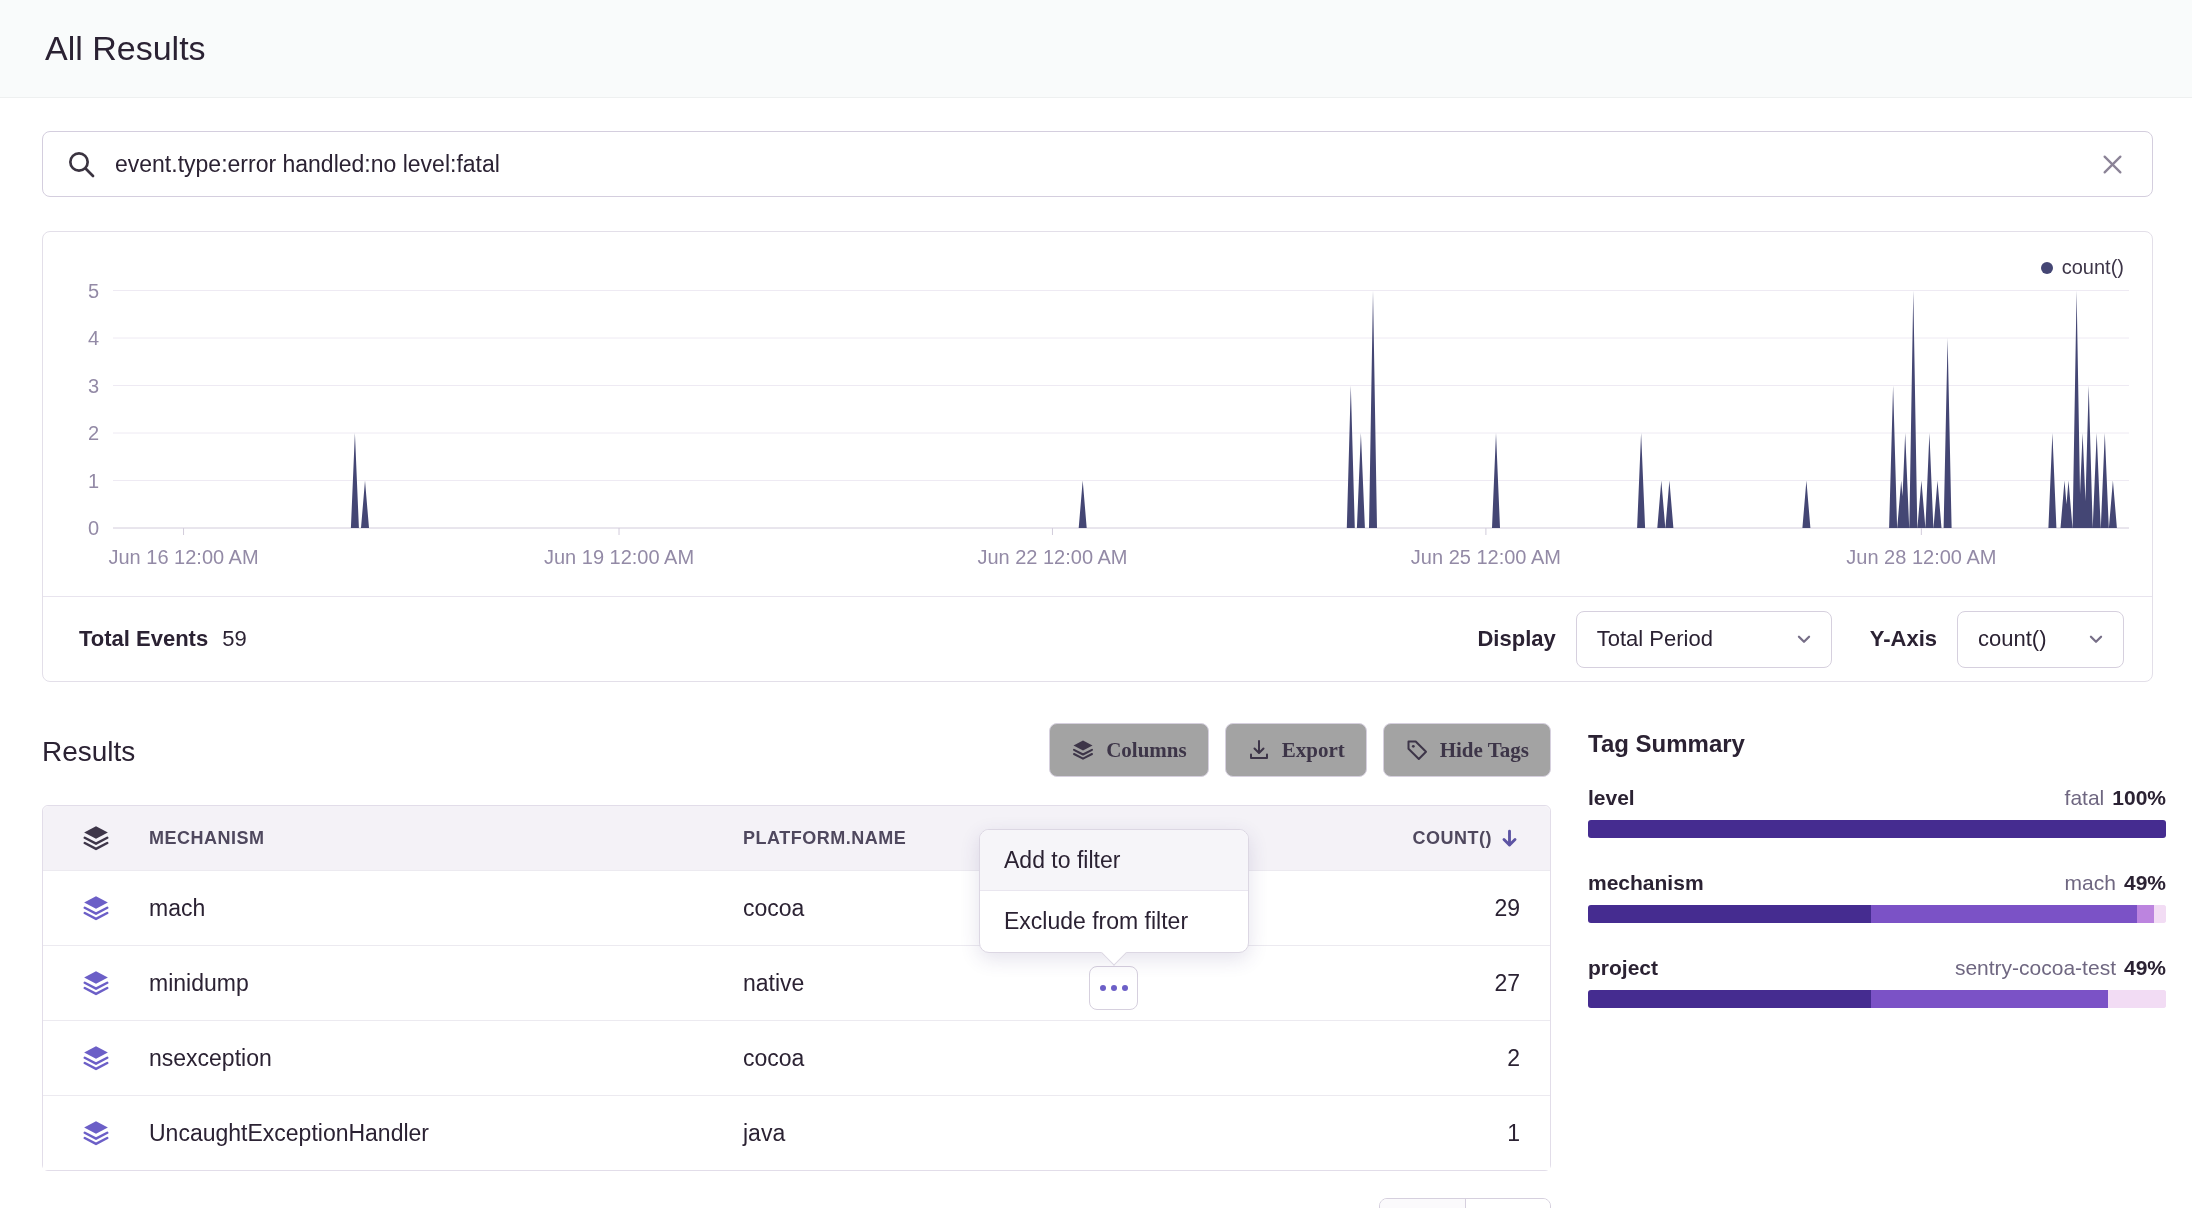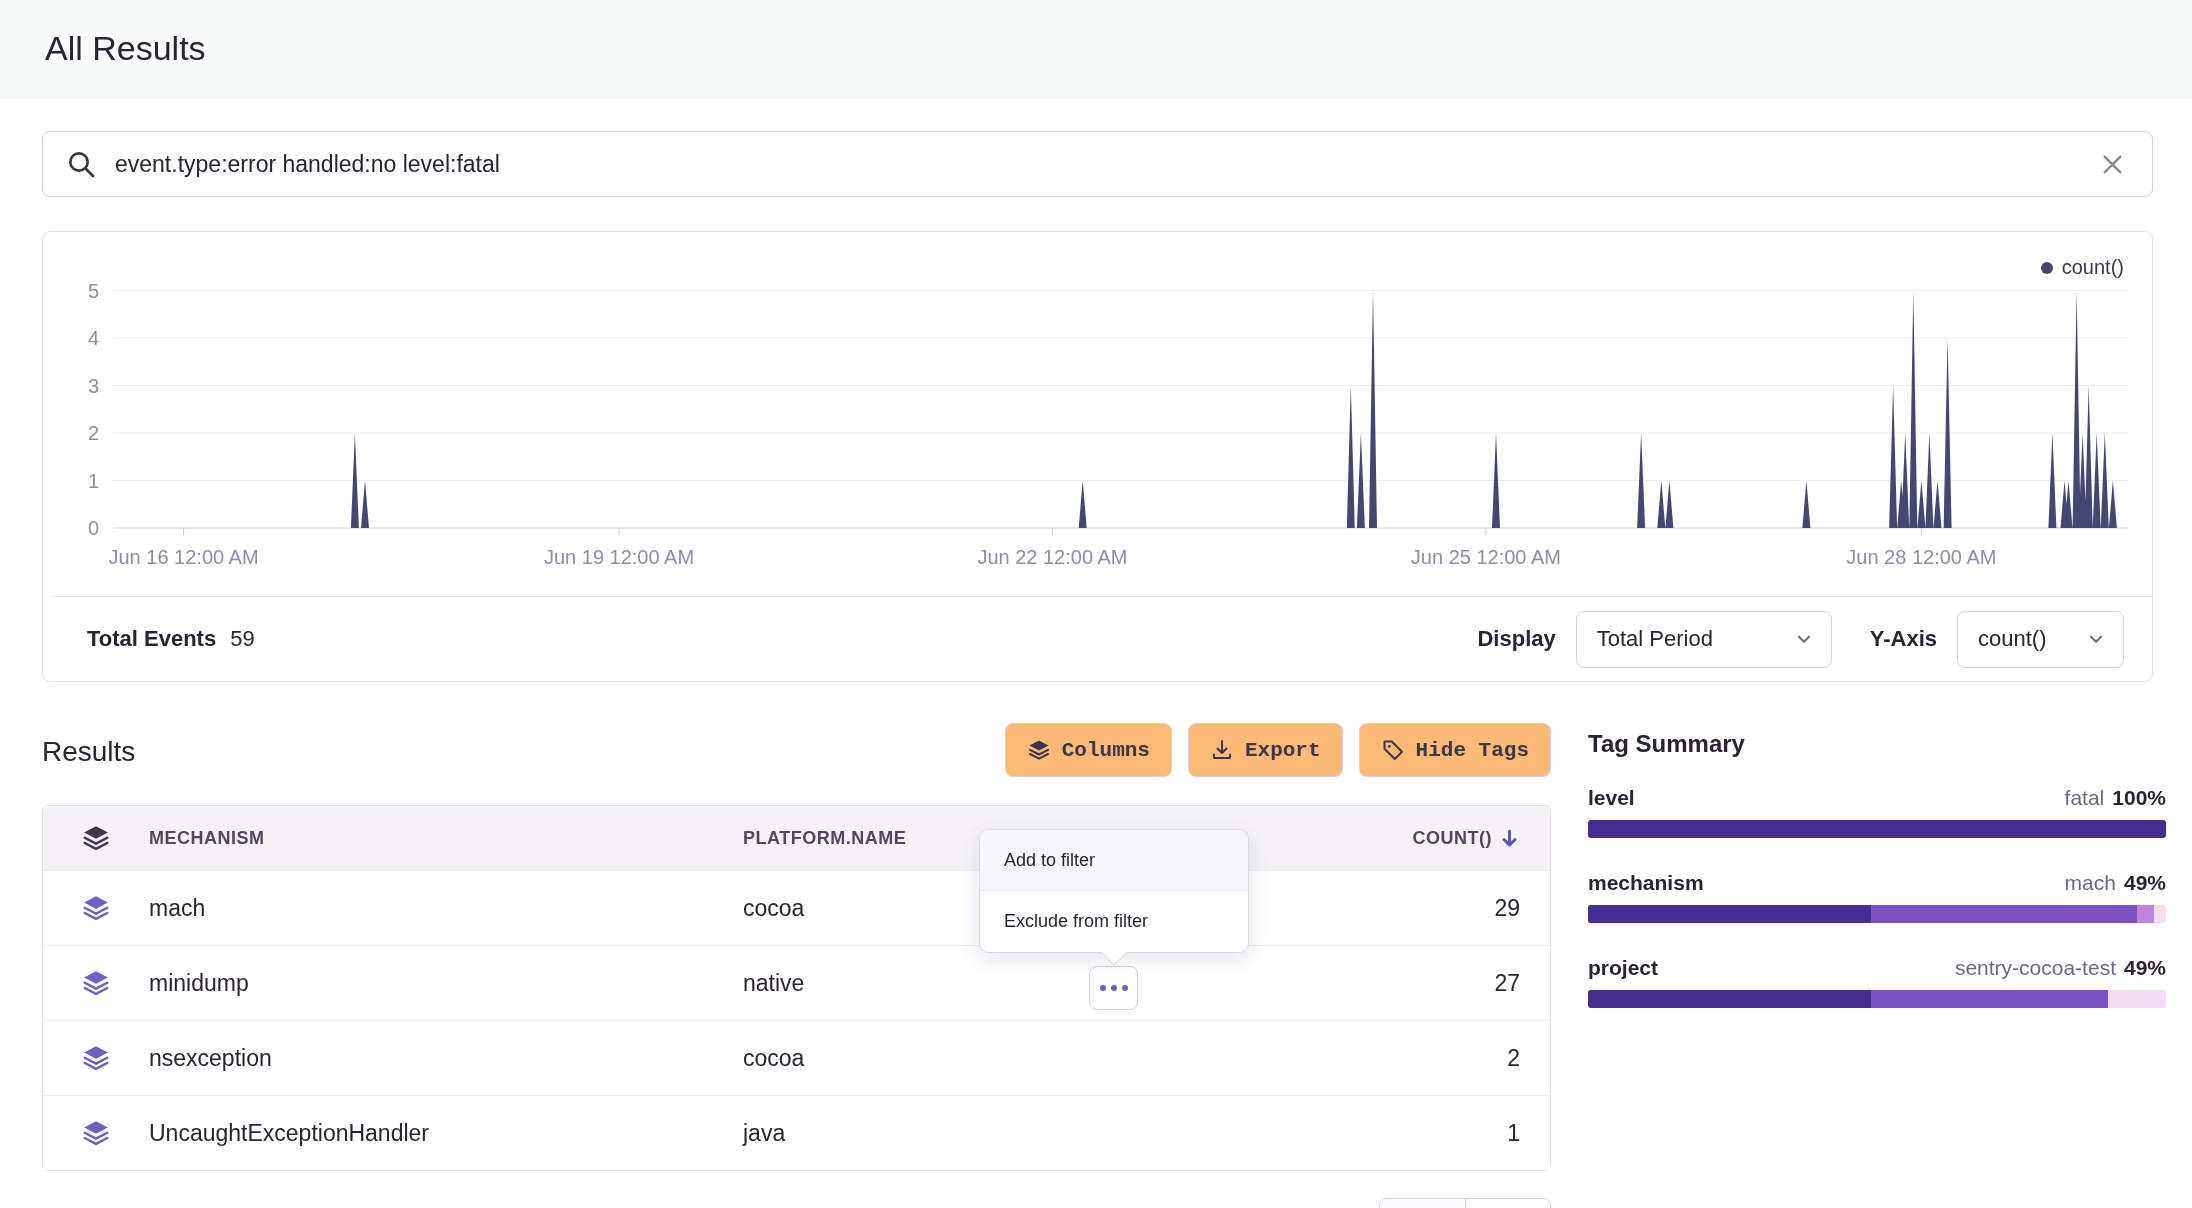--- a/index.html
+++ b/index.html
@@ -38,44 +38,44 @@
     border: 1px solid #e3dfe9; border-radius: 8px; background: #fff;
   }
   .chart-legend {
     position: absolute; top: 24px; right: 28px; z-index: 2;
     display: flex; align-items: center; gap: 9px; cursor: pointer;
   }
   .legend-dot { width: 12px; height: 12px; border-radius: 50%; background: #444674; }
   .legend-label { font-size: 20px; color: #3d3548; }
   .chart-svg { position: absolute; left: 0; top: 0; width: 2111px; height: 356px; }
   .chart-footer {
-    position: absolute; left: 8px; right: 0; bottom: 0; height: 85px;
+    position: absolute; left: 0; right: 0; bottom: 0; height: 85px;
     border-top: 1px solid #e8e4ee; display: flex; align-items: center;
     padding: 0 28px 0 36px;
   }
   .total-label { font-size: 22px; font-weight: 700; }
   .total-value { font-size: 22px; margin-left: 14px; }
   .footer-right { margin-left: auto; display: flex; align-items: center; }
   .footer-label { font-size: 22px; font-weight: 700; margin-right: 20px; }
   .dropdown-btn {
     height: 57px; border: 1px solid #d6d0de; border-radius: 8px; background: #fff;
     display: inline-flex; align-items: center; justify-content: space-between;
     gap: 14px; padding: 0 18px 0 20px; font-family: inherit;
     font-size: 22px; color: #2b2233; cursor: pointer;
   }
   .dropdown-display { width: 256px; margin-right: 38px; }
   .dropdown-yaxis { width: 167px; }
 
   
   .results-heading { position: absolute; left: 42px; top: 736px; font-size: 28px; font-weight: 400; }
   .results-toolbar { position: absolute; top: 723px; right: 641px; display: flex; gap: 16px; }
   .btn {
-    height: 54px; border: 1px solid #d6d0de; border-radius: 8px; background: #fdba74;
+    height: 54px; border: 1px solid #d6d0de; border-radius: 8px; background: #a3a3a3;
     display: inline-flex; align-items: center; gap: 11px; padding: 0 21px;
-    font-family: Liberation Mono, monospace; font-size: 21px; font-weight: 700; color: #3d3548; cursor: pointer;
+    font-family: Liberation Serif, serif; font-size: 21px; font-weight: 700; color: #3d3548; cursor: pointer;
   }
 
   
   .results-table {
     position: absolute; left: 42px; top: 805px; width: 1509px;
     border: 1px solid #e2dde9; border-radius: 6px; background: #fff;
   }
   .thead {
     display: flex; align-items: center; height: 64px;
     background: #f4f2f7; border-radius: 6px 6px 0 0;
@@ -90,21 +90,21 @@
   .col-mech { flex: 0 0 594px; }
   .col-plat { flex: 1; }
   .col-count { width: 210px; display: flex; justify-content: flex-end; align-items: center; gap: 7px; padding-right: 30px; }
 
   
   .context-menu {
     position: absolute; left: 979px; top: 829px; width: 270px; z-index: 20;
     background: #fff; border: 1px solid #dcd7e3; border-radius: 10px;
     box-shadow: 0 6px 20px rgba(67, 52, 118, 0.14);
   }
-  .menu-item { height: 61px; display: flex; align-items: center; padding: 0 24px; font-size: 18px; color: #2b2233; cursor: pointer; }
+  .menu-item { height: 61px; display: flex; align-items: center; padding: 0 24px; font-size: 23px; color: #2b2233; cursor: pointer; }
   .menu-item.first { background: #f6f5f9; border-radius: 9px 9px 0 0; border-bottom: 1px solid #e9e6ef; }
   .menu-arrow {
     position: absolute; left: 50%; bottom: -10px; margin-left: -9px;
     width: 18px; height: 18px; background: #fff; transform: rotate(45deg);
     border-right: 1px solid #dcd7e3; border-bottom: 1px solid #dcd7e3;
   }
   .dots-button {
     position: absolute; left: 1089px; top: 966px; width: 49px; height: 44px; z-index: 15;
     background: #fff; border: 1px solid #d6d0de; border-radius: 8px;
     display: flex; align-items: center; justify-content: center; gap: 5px; cursor: pointer;

